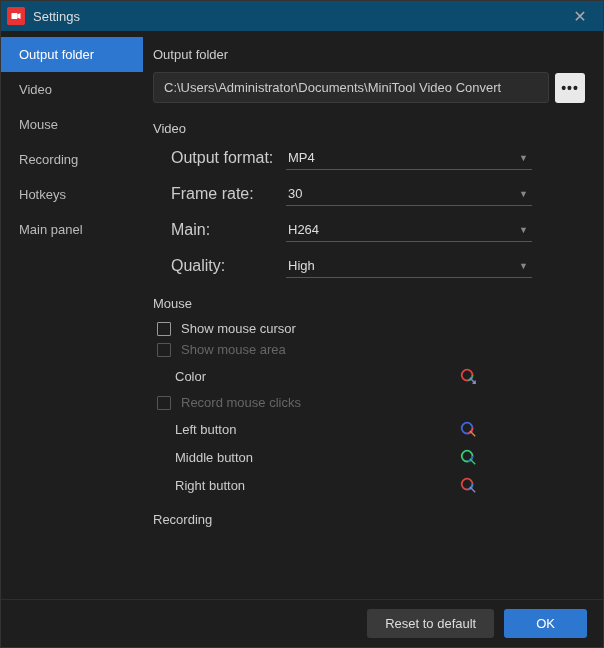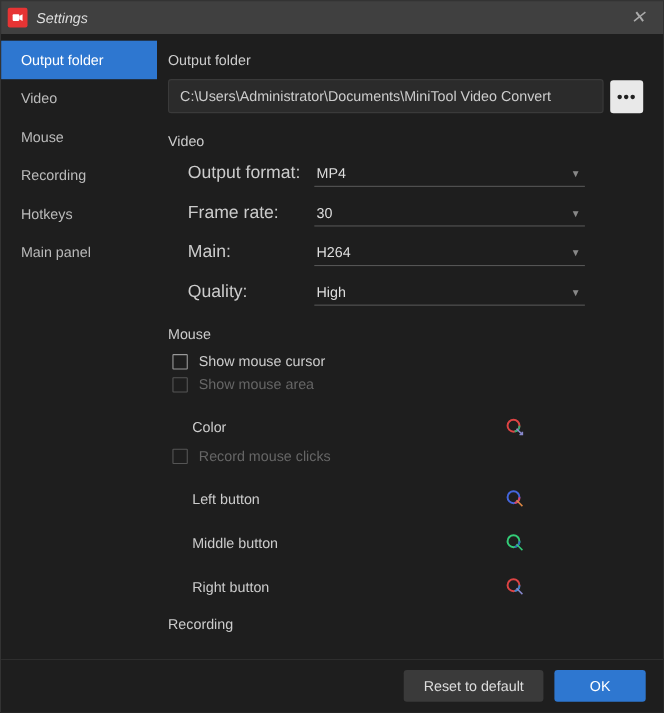--- a/index.html
+++ b/index.html
@@ -1,18 +1,18 @@
 <!DOCTYPE html>
 <html><head>
 <meta charset="utf-8">
 <style>
   * { box-sizing: border-box; margin: 0; padding: 0; font-family: "Segoe UI", Arial, sans-serif; }
   body { background: #000; width: 604px; height: 648px; overflow: hidden; }
   .win { width: 604px; height: 648px; background: #1e1e1e; display: flex; flex-direction: column; border: 1px solid #333; }
-  .titlebar { height: 30px; background: #404040; display: flex; align-items: center; padding: 0 6px; color: #ddd; font-style: italic; }
+  .titlebar { height: 30px; background: #0c4a6e; display: flex; align-items: center; padding: 0 6px; color: #ddd; }
   .app-icon { width: 18px; height: 18px; background: #e63434; border-radius: 2px; display: flex; align-items: center; justify-content: center; margin-right: 8px; position: relative; }
   .app-icon svg { width: 12px; height: 12px; }
   .title { font-size: 13px; color: #ddd; }
   .spacer { flex: 1; }
   .close-btn { width: 34px; height: 30px; display: flex; align-items: center; justify-content: center; color: #aaa; cursor: pointer; font-size: 16px; }
 
   .body { flex: 1; display: flex; overflow: hidden; }
   .sidebar { width: 142px; background: #1e1e1e; padding-top: 6px; }
   .side-item { padding: 10px 18px; font-size: 13px; color: #bbb; cursor: pointer; }
   .side-item.active { background: #2e77d0; color: #fff; }
@@ -29,21 +29,21 @@
   .form-row { display: flex; align-items: center; margin-bottom: 12px; margin-left: 18px; }
   .form-label { width: 115px; font-size: 16px; color: #ccc; }
   .select { flex: 1; max-width: 246px; border-bottom: 1px solid #555; display: flex; align-items: center; justify-content: space-between; padding: 4px 4px 4px 2px; font-size: 13px; color: #ddd; cursor: pointer; }
   .chev { color: #888; font-size: 9px; }
 
   .check-row { display: flex; align-items: center; margin: 6px 0 6px 4px; font-size: 13px; color: #ccc; gap: 10px; }
   .check-row.disabled { color: #666; }
   .checkbox { width: 14px; height: 14px; border: 1.5px solid #999; border-radius: 1px; display: inline-block; }
   .check-row.disabled .checkbox { border-color: #555; }
 
-  .sub-row { display: flex; align-items: center; margin: 22px 0 10px 22px; font-size: 13px; color: #ccc; }
+  .sub-row { display: flex; align-items: center; margin: 10px 0 10px 22px; font-size: 13px; color: #ccc; }
   .sub-row .lab { width: 128px; }
   .color-icon { width: 18px; height: 18px; }
   .slider-wrap { flex: 1; max-width: 156px; display: flex; align-items: center; }
   .slider { width: 100%; height: 2px; background: #555; position: relative; }
   .slider-fill { position: absolute; left: 0; top: 0; height: 2px; background: #888; width: 30%; }
   .thumb { position: absolute; left: 30%; top: -4px; width: 10px; height: 10px; background: #aaa; border-radius: 50%; }
   .slider-val { margin-left: auto; width: 48px; text-align: right; font-size: 13px; color: #ddd; }
 
   .footer { height: 48px; border-top: 1px solid #2e2e2e; background: #1e1e1e; display: flex; align-items: center; justify-content: flex-end; padding: 0 16px; gap: 10px; }
   .btn { padding: 7px 18px; font-size: 13px; border-radius: 3px; cursor: pointer; border: none; }

